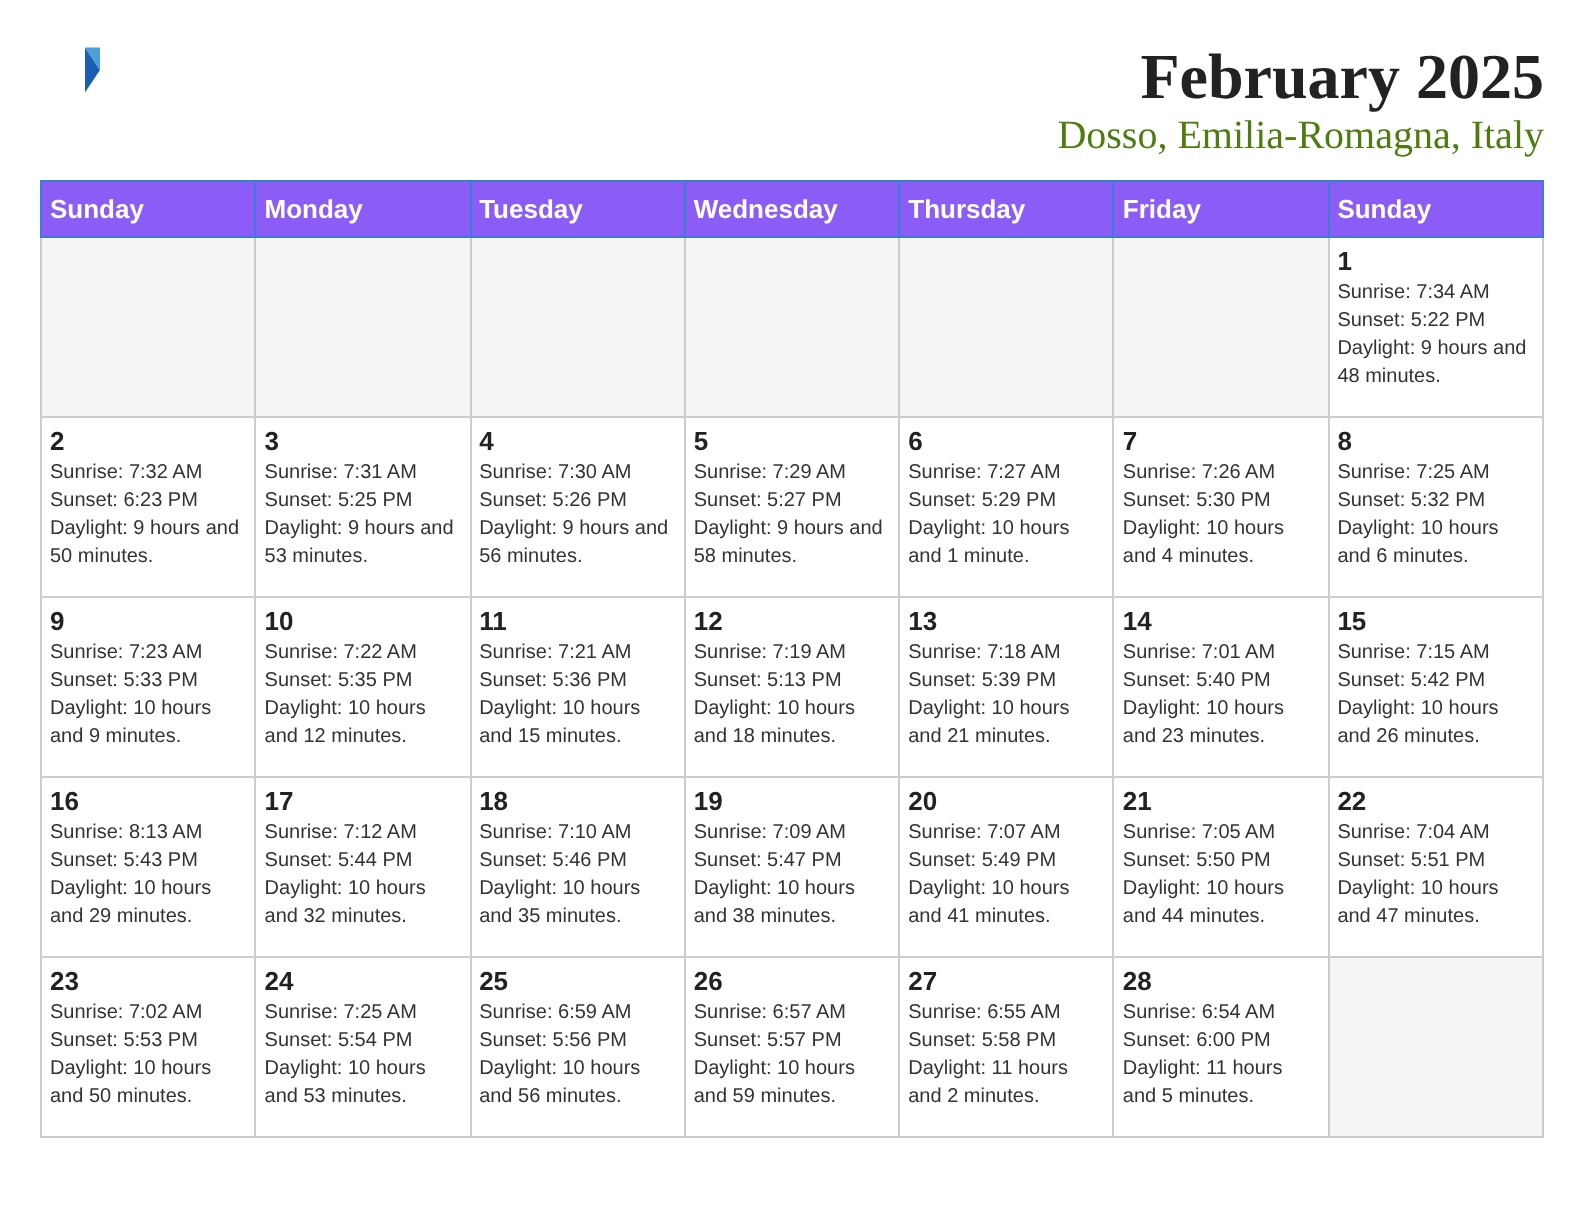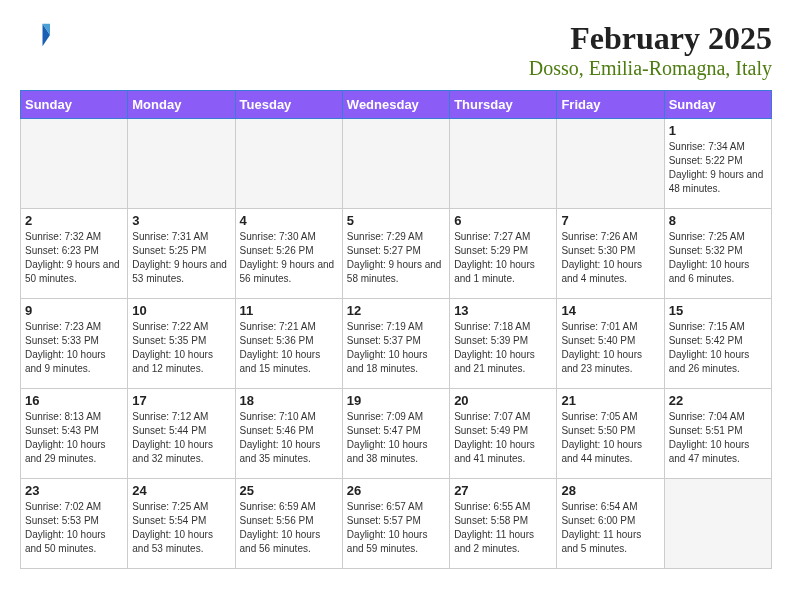--- a/index.html
+++ b/index.html
@@ -185,21 +185,21 @@
         </td>
         <td>
           <span class="day-num">11</span>
           <div class="day-info">Sunrise: 7:21 AM
 Sunset: 5:36 PM
 Daylight: 10 hours and 15 minutes.</div>
         </td>
         <td>
           <span class="day-num">12</span>
           <div class="day-info">Sunrise: 7:19 AM
-Sunset: 5:37 PM
+Sunset: 5:13 PM
 Daylight: 10 hours and 18 minutes.</div>
         </td>
         <td>
           <span class="day-num">13</span>
           <div class="day-info">Sunrise: 7:18 AM
 Sunset: 5:39 PM
 Daylight: 10 hours and 21 minutes.</div>
         </td>
         <td>
           <span class="day-num">14</span>

